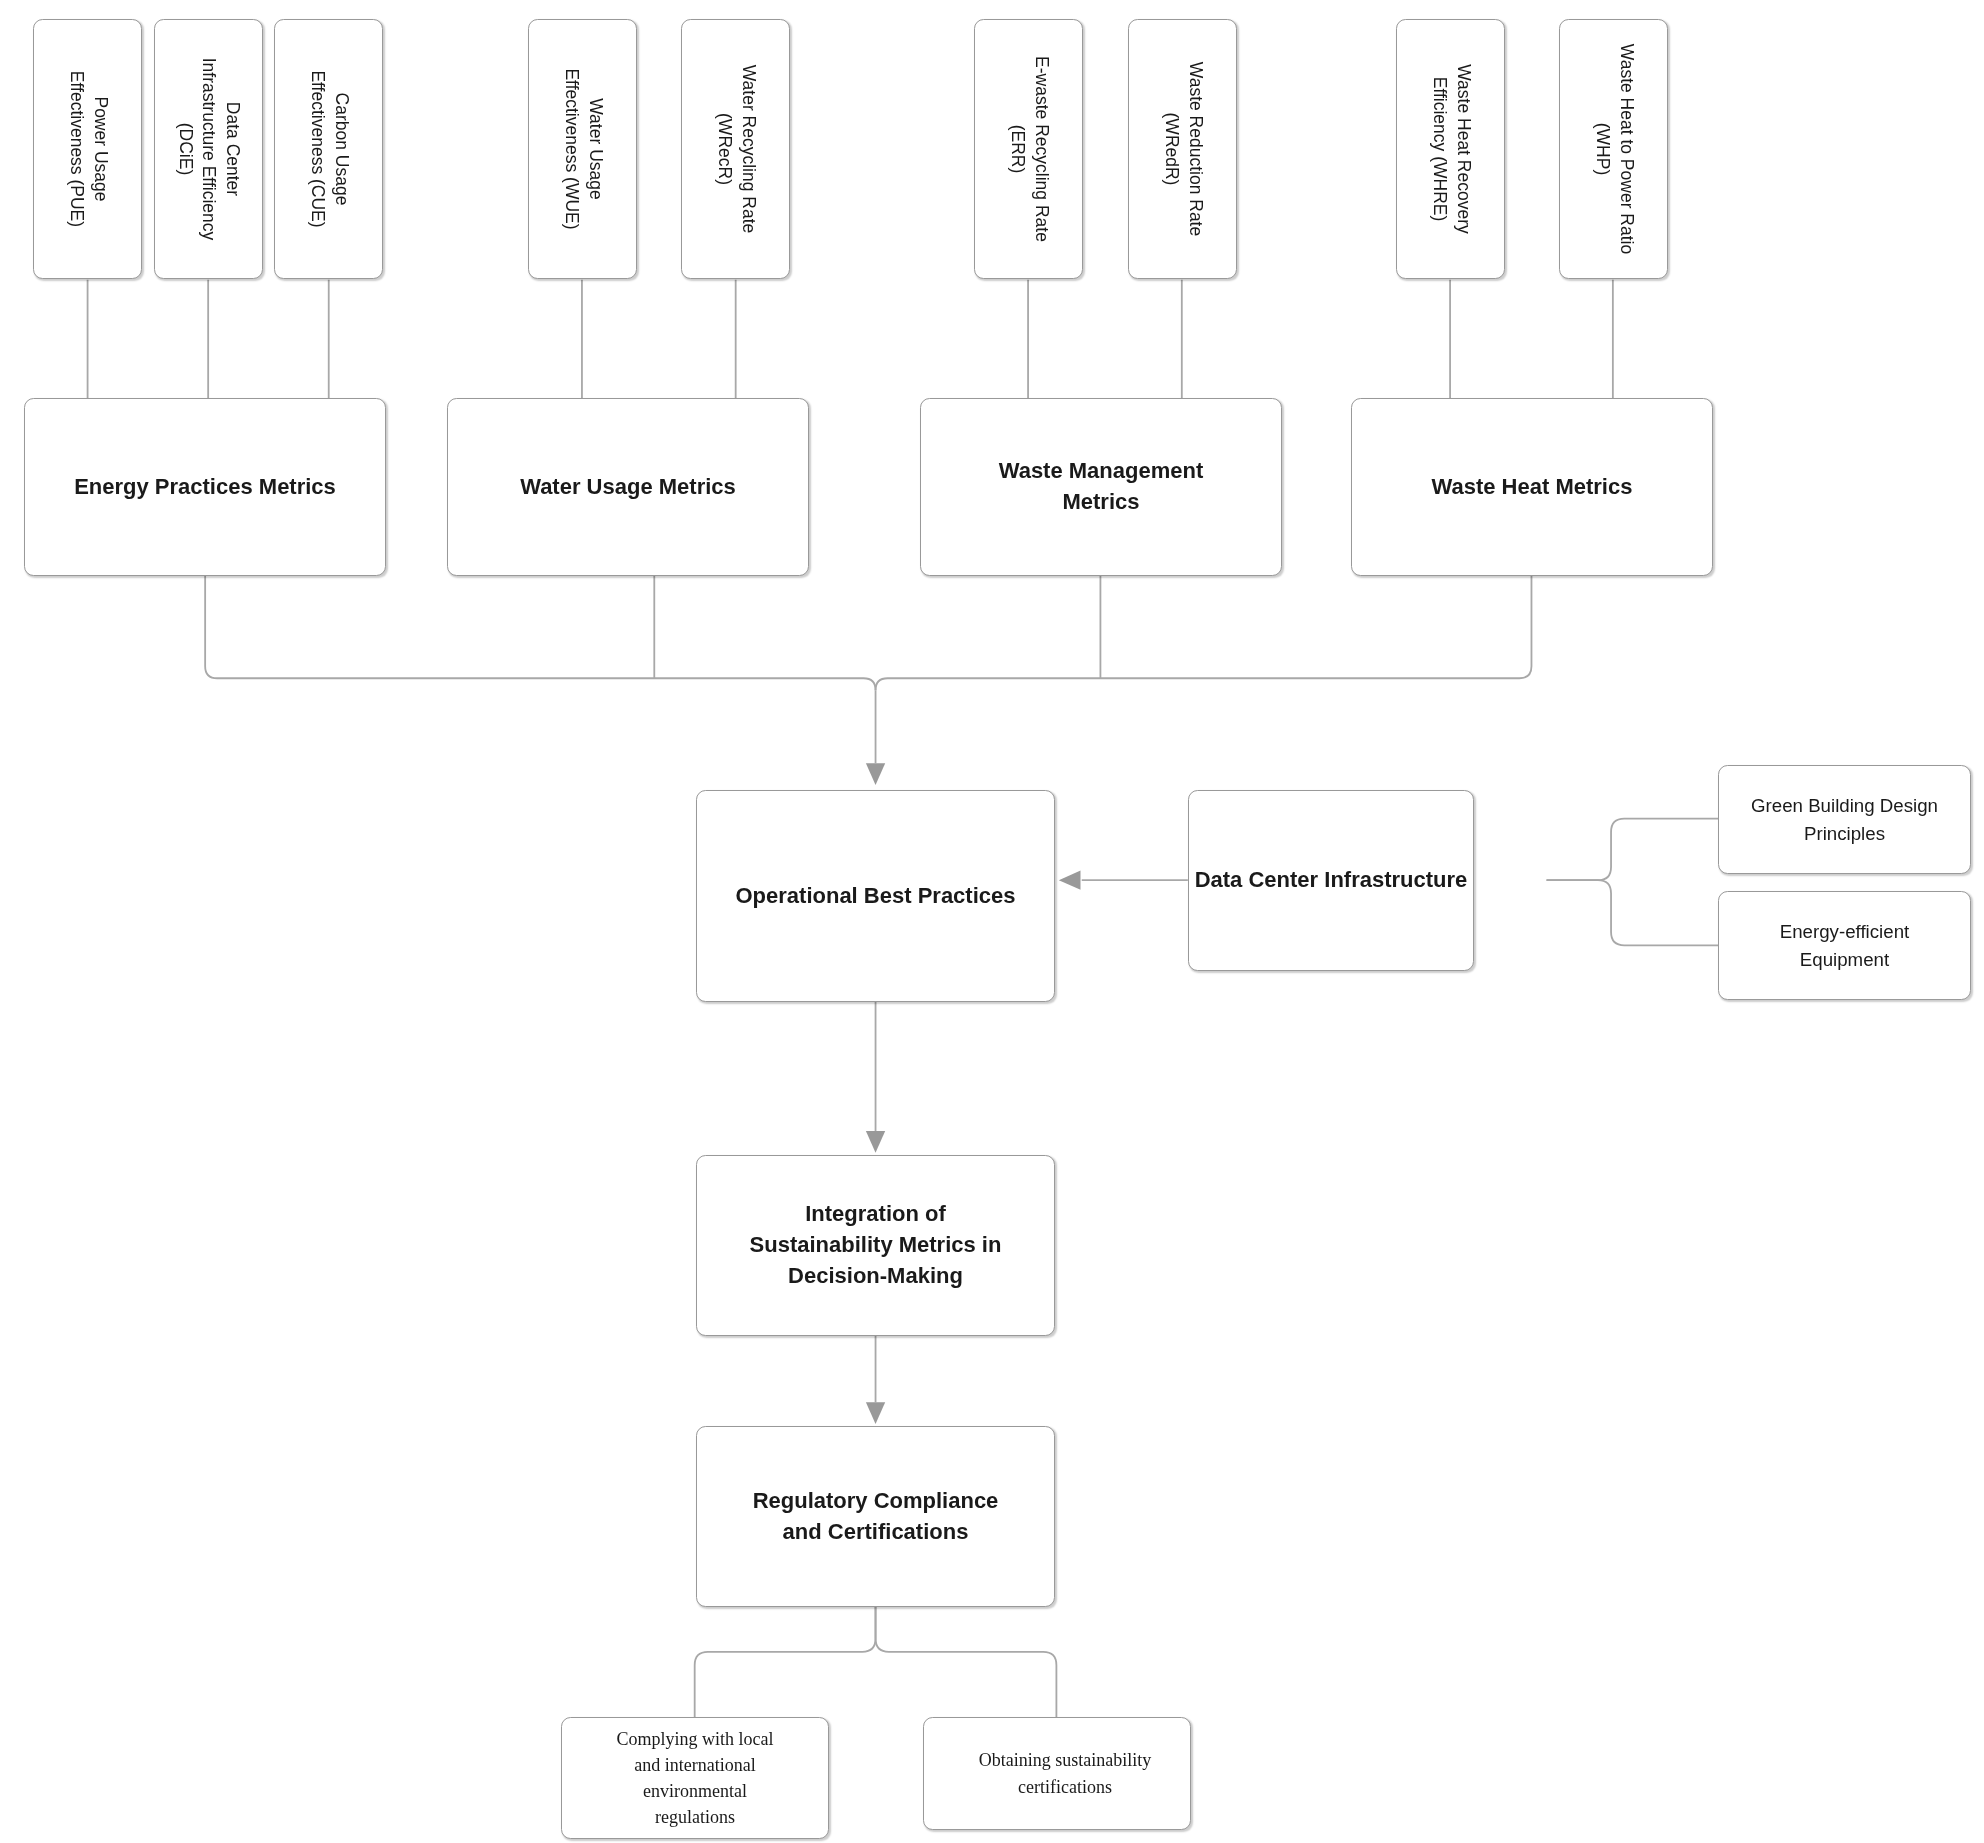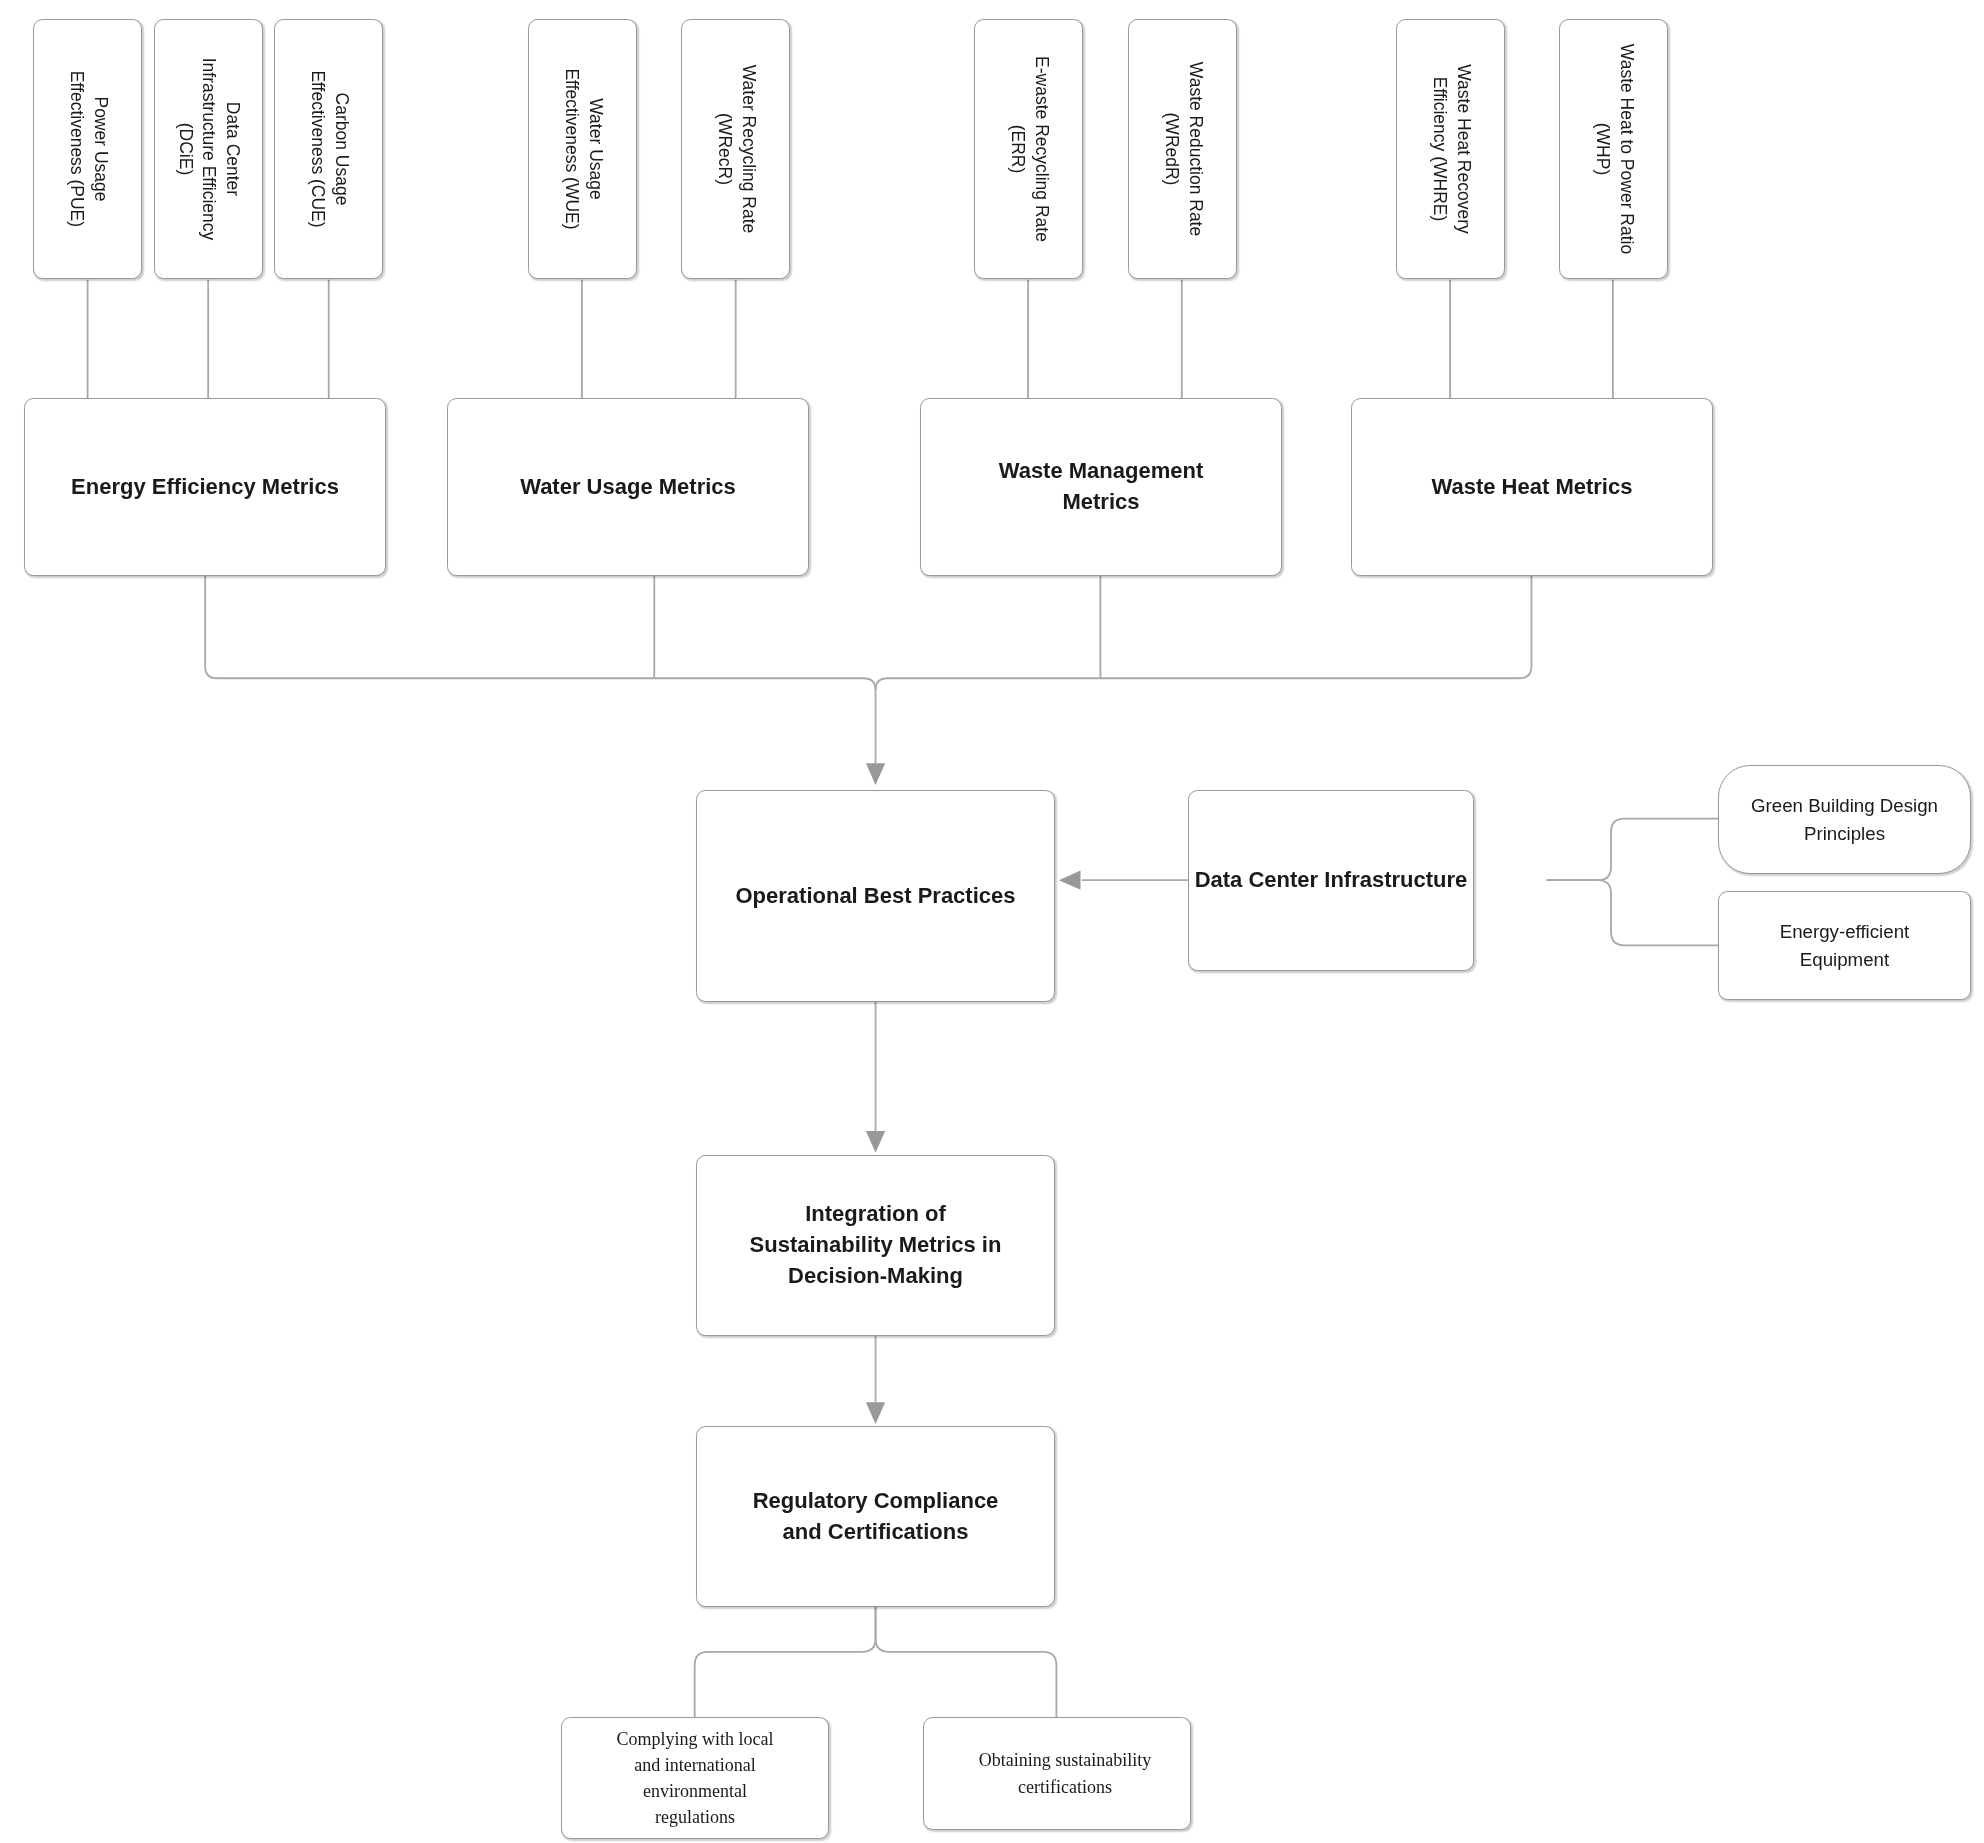--- a/index.html
+++ b/index.html
@@ -41,21 +41,21 @@
   .child .lbl{font-size:18.7px;line-height:1.45;}
   .bottom .lbl{font-size:18px;line-height:1.45;font-family:Liberation Serif, serif;}
   
   #n-pue{left:33px}   #n-dcie{left:154px}  #n-cue{left:274px}
   #n-wue{left:528px}  #n-wrecr{left:681px}
   #n-err{left:974px} #n-wredr{left:1128px}
   #n-whre{left:1396px}#n-whp{left:1559px}
   #n-energy{left:24px}#n-water{left:447px}#n-wastem{left:920px}#n-wasteh{left:1351px}
   #n-obp{left:696px;top:790px;width:359px;height:212px;}
   #n-dci{left:1188px;top:790px;width:286px;height:181px;}
-  #n-green{left:1718px;top:765px;width:253px;height:109px;border-radius:32px;}
+  #n-green{left:1718px;top:765px;width:253px;height:109px;}
   #n-ee{left:1718px;top:891px;width:253px;height:109px;}
   #n-int{left:696px;top:1155px;width:359px;height:181px;}
   #n-reg{left:696px;top:1426px;width:359px;height:181px;}
   #n-comply{left:561px;top:1717px;width:268px;height:122px;}
   #n-obtain{left:923px;top:1717px;width:268px;height:113px;padding-left:16px;}
 </style>
 </head>
 <body>
 
 <div class="canvas">
@@ -127,21 +127,21 @@
   <div class="node leaf" id="n-whre">
     <span class="rot">Waste Heat Recovery
 Efficiency (WHRE)</span>
   </div>
   <div class="node leaf" id="n-whp">
     <span class="rot">Waste Heat to Power Ratio
 (WHP)</span>
   </div>
 
   <div class="node cat big" id="n-energy">
-    <span class="lbl">Energy Efficiency Metrics</span>
+    <span class="lbl">Energy Practices Metrics</span>
   </div>
   <div class="node cat big" id="n-water">
     <span class="lbl">Water Usage Metrics</span>
   </div>
   <div class="node cat big" id="n-wastem">
     <span class="lbl">Waste Management
 Metrics</span>
   </div>
   <div class="node cat big" id="n-wasteh">
     <span class="lbl">Waste Heat Metrics</span>

